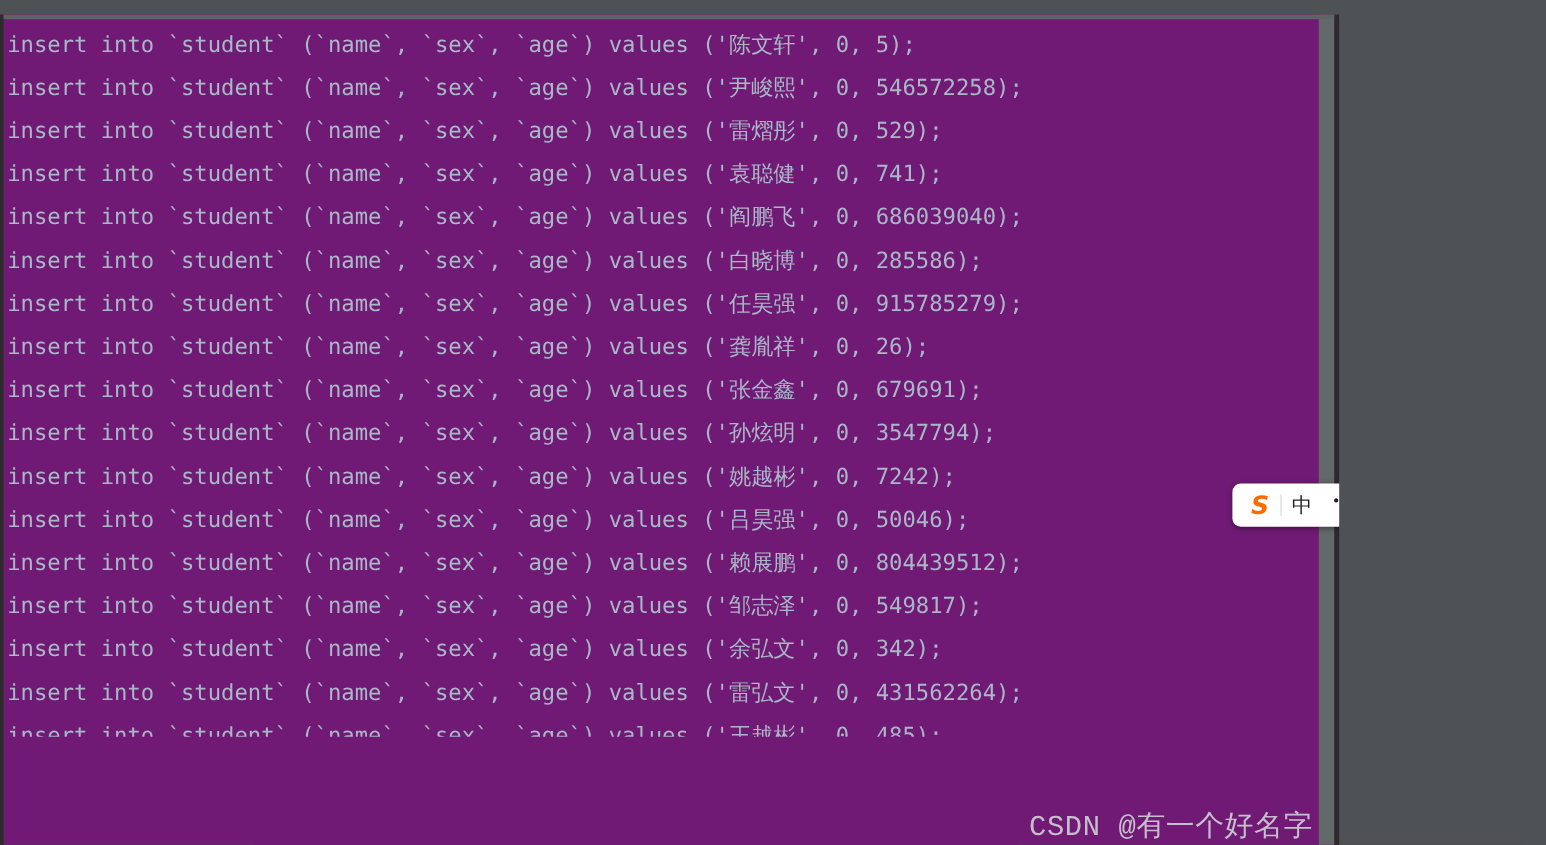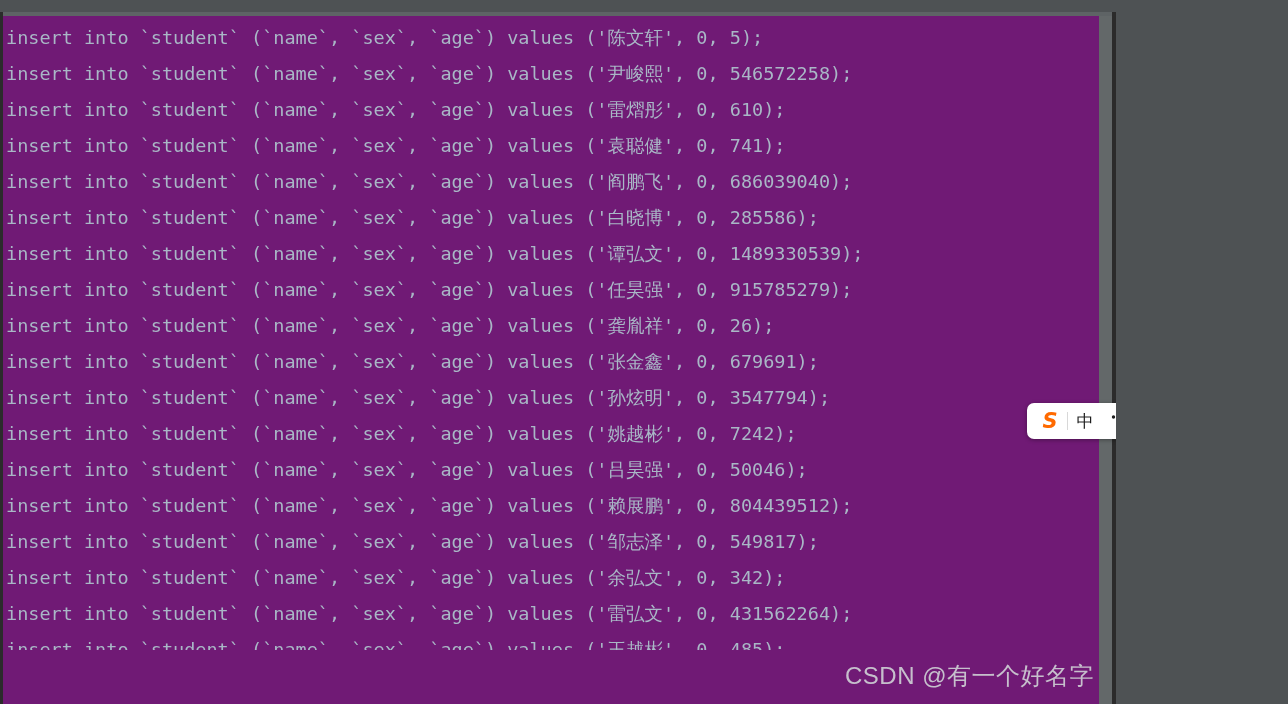--- a/index.html
+++ b/index.html
@@ -156,45 +156,44 @@
     top: -1px;
     color: #ffb300;
     font-size: 11px;
     line-height: 1;
   }
 
   
   .watermark {
     position: absolute;
     right: 22px;
-    bottom: 24px;
+    bottom: 12px;
     color: #d2d6d8;
     opacity: 0.88;
     font-size: 24px;
-    font-family: Liberation Sans, sans-serif;
+    font-family: Liberation Mono, monospace;
     letter-spacing: 0.5px;
     white-space: nowrap;
     z-index: 8;
   }
 </style>
 </head>
 <body>
 
 <div id="app">
 
   <div class="edge-top"></div>
 
   <div class="editor">
     <div class="code-line">insert into `student` (`name`, `sex`, `age`) values ('陈文轩', 0, 5);</div>
     <div class="code-line">insert into `student` (`name`, `sex`, `age`) values ('尹峻熙', 0, 546572258);</div>
-    <div class="code-line">insert into `student` (`name`, `sex`, `age`) values ('雷熠彤', 0, 610);</div>
+    <div class="code-line">insert into `student` (`name`, `sex`, `age`) values ('雷熠彤', 0, 529);</div>
     <div class="code-line">insert into `student` (`name`, `sex`, `age`) values ('袁聪健', 0, 741);</div>
     <div class="code-line">insert into `student` (`name`, `sex`, `age`) values ('阎鹏飞', 0, 686039040);</div>
     <div class="code-line">insert into `student` (`name`, `sex`, `age`) values ('白晓博', 0, 285586);</div>
-    <div class="code-line">insert into `student` (`name`, `sex`, `age`) values ('谭弘文', 0, 1489330539);</div>
     <div class="code-line">insert into `student` (`name`, `sex`, `age`) values ('任昊强', 0, 915785279);</div>
     <div class="code-line">insert into `student` (`name`, `sex`, `age`) values ('龚胤祥', 0, 26);</div>
     <div class="code-line">insert into `student` (`name`, `sex`, `age`) values ('张金鑫', 0, 679691);</div>
     <div class="code-line">insert into `student` (`name`, `sex`, `age`) values ('孙炫明', 0, 3547794);</div>
     <div class="code-line">insert into `student` (`name`, `sex`, `age`) values ('姚越彬', 0, 7242);</div>
     <div class="code-line">insert into `student` (`name`, `sex`, `age`) values ('吕昊强', 0, 50046);</div>
     <div class="code-line">insert into `student` (`name`, `sex`, `age`) values ('赖展鹏', 0, 804439512);</div>
     <div class="code-line">insert into `student` (`name`, `sex`, `age`) values ('邹志泽', 0, 549817);</div>
     <div class="code-line">insert into `student` (`name`, `sex`, `age`) values ('余弘文', 0, 342);</div>
     <div class="code-line">insert into `student` (`name`, `sex`, `age`) values ('雷弘文', 0, 431562264);</div>

